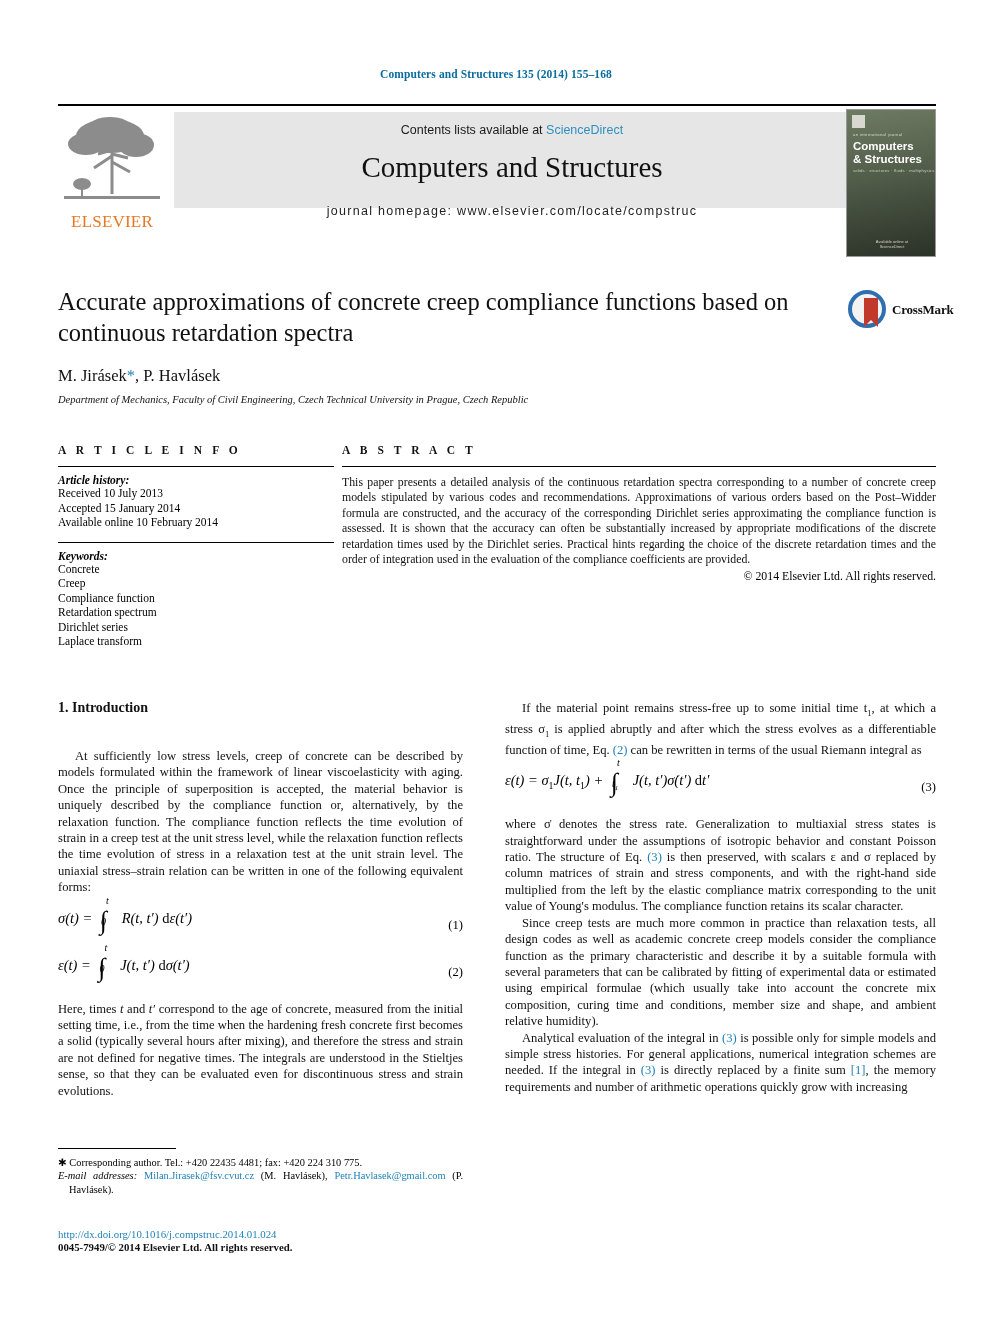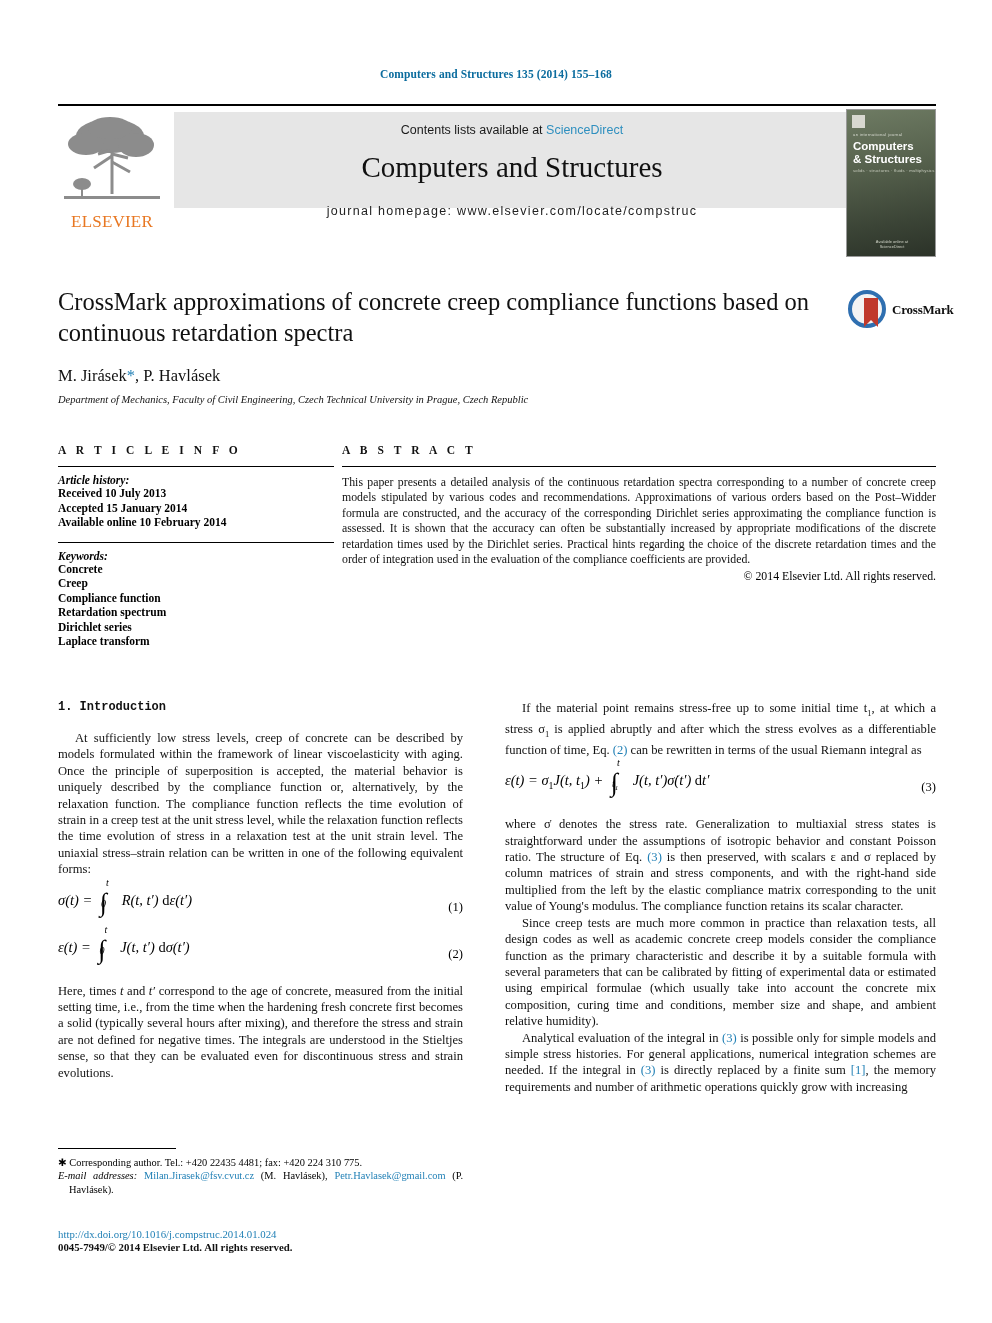--- a/index.html
+++ b/index.html
@@ -201,38 +201,38 @@
   }
   .rule {
     border-top: 1px solid #000;
     margin-top: 10px;
   }
   .rule-thick { border-top: 1.6px solid #000; }
   .info-label {
     font-style: italic; font-weight: bold;
     font-size: 11.5px; margin-top: 7px;
   }
-  .info-line { font-size: 11.5px; line-height: 14.5px; font-weight: bold; }
+  .info-line { font-size: 11.5px; line-height: 14.5px; }
   .kw-block { margin-top: 12px; }
   .abstract-body {
     margin-top: 8px;
     font-size: 11.8px;
     line-height: 15.4px;
     text-align: justify;
     color: #111;
   }
   .copyright { margin-top: 2px; text-align: right; font-size: 11.8px; }
 
   
   .col-left  { position: absolute; left: 58px;  top: 700px; width: 405px; }
   .col-right { position: absolute; left: 505px; top: 700px; width: 431px; }
   .h2 {
-    font-family: Liberation Mono, monospace;
-    font-size: 12px; font-weight: bold; color: #111;
-    margin-bottom: 16px;
+    font-family: Liberation Serif, serif;
+    font-size: 14px; font-weight: bold; color: #111;
+    margin-bottom: 32px;
   }
   p.body {
     margin: 0 0 0 0;
     font-size: 12.6px;
     line-height: 16.4px;
     text-align: justify;
     text-indent: 17px;
     color: #111;
   }
   p.body.noindent { text-indent: 0; }
@@ -338,21 +338,21 @@
       </div>
       <div class="cover-sub">solids · structures · fluids · multiphysics</div>
       <div class="cover-foot">
         <div>Available online at</div>
         <div>ScienceDirect</div>
       </div>
     </div>
   </div>
 
   <div class="title-block">
-    <div class="art-title">CrossMark approximations of concrete creep compliance functions based on continuous retardation spectra</div>
+    <div class="art-title">Accurate approximations of concrete creep compliance functions based on continuous retardation spectra</div>
     <div class="authors">
       <span>M. Jirásek</span><span class="star">*</span><span>, P. Havlásek</span>
     </div>
     <div class="affil">Department of Mechanics, Faculty of Civil Engineering, Czech Technical University in Prague, Czech Republic</div>
   </div>
 
   <div class="crossmark">
     <div class="cm-badge">
       <div class="cm-ribbon"></div>
     </div>

